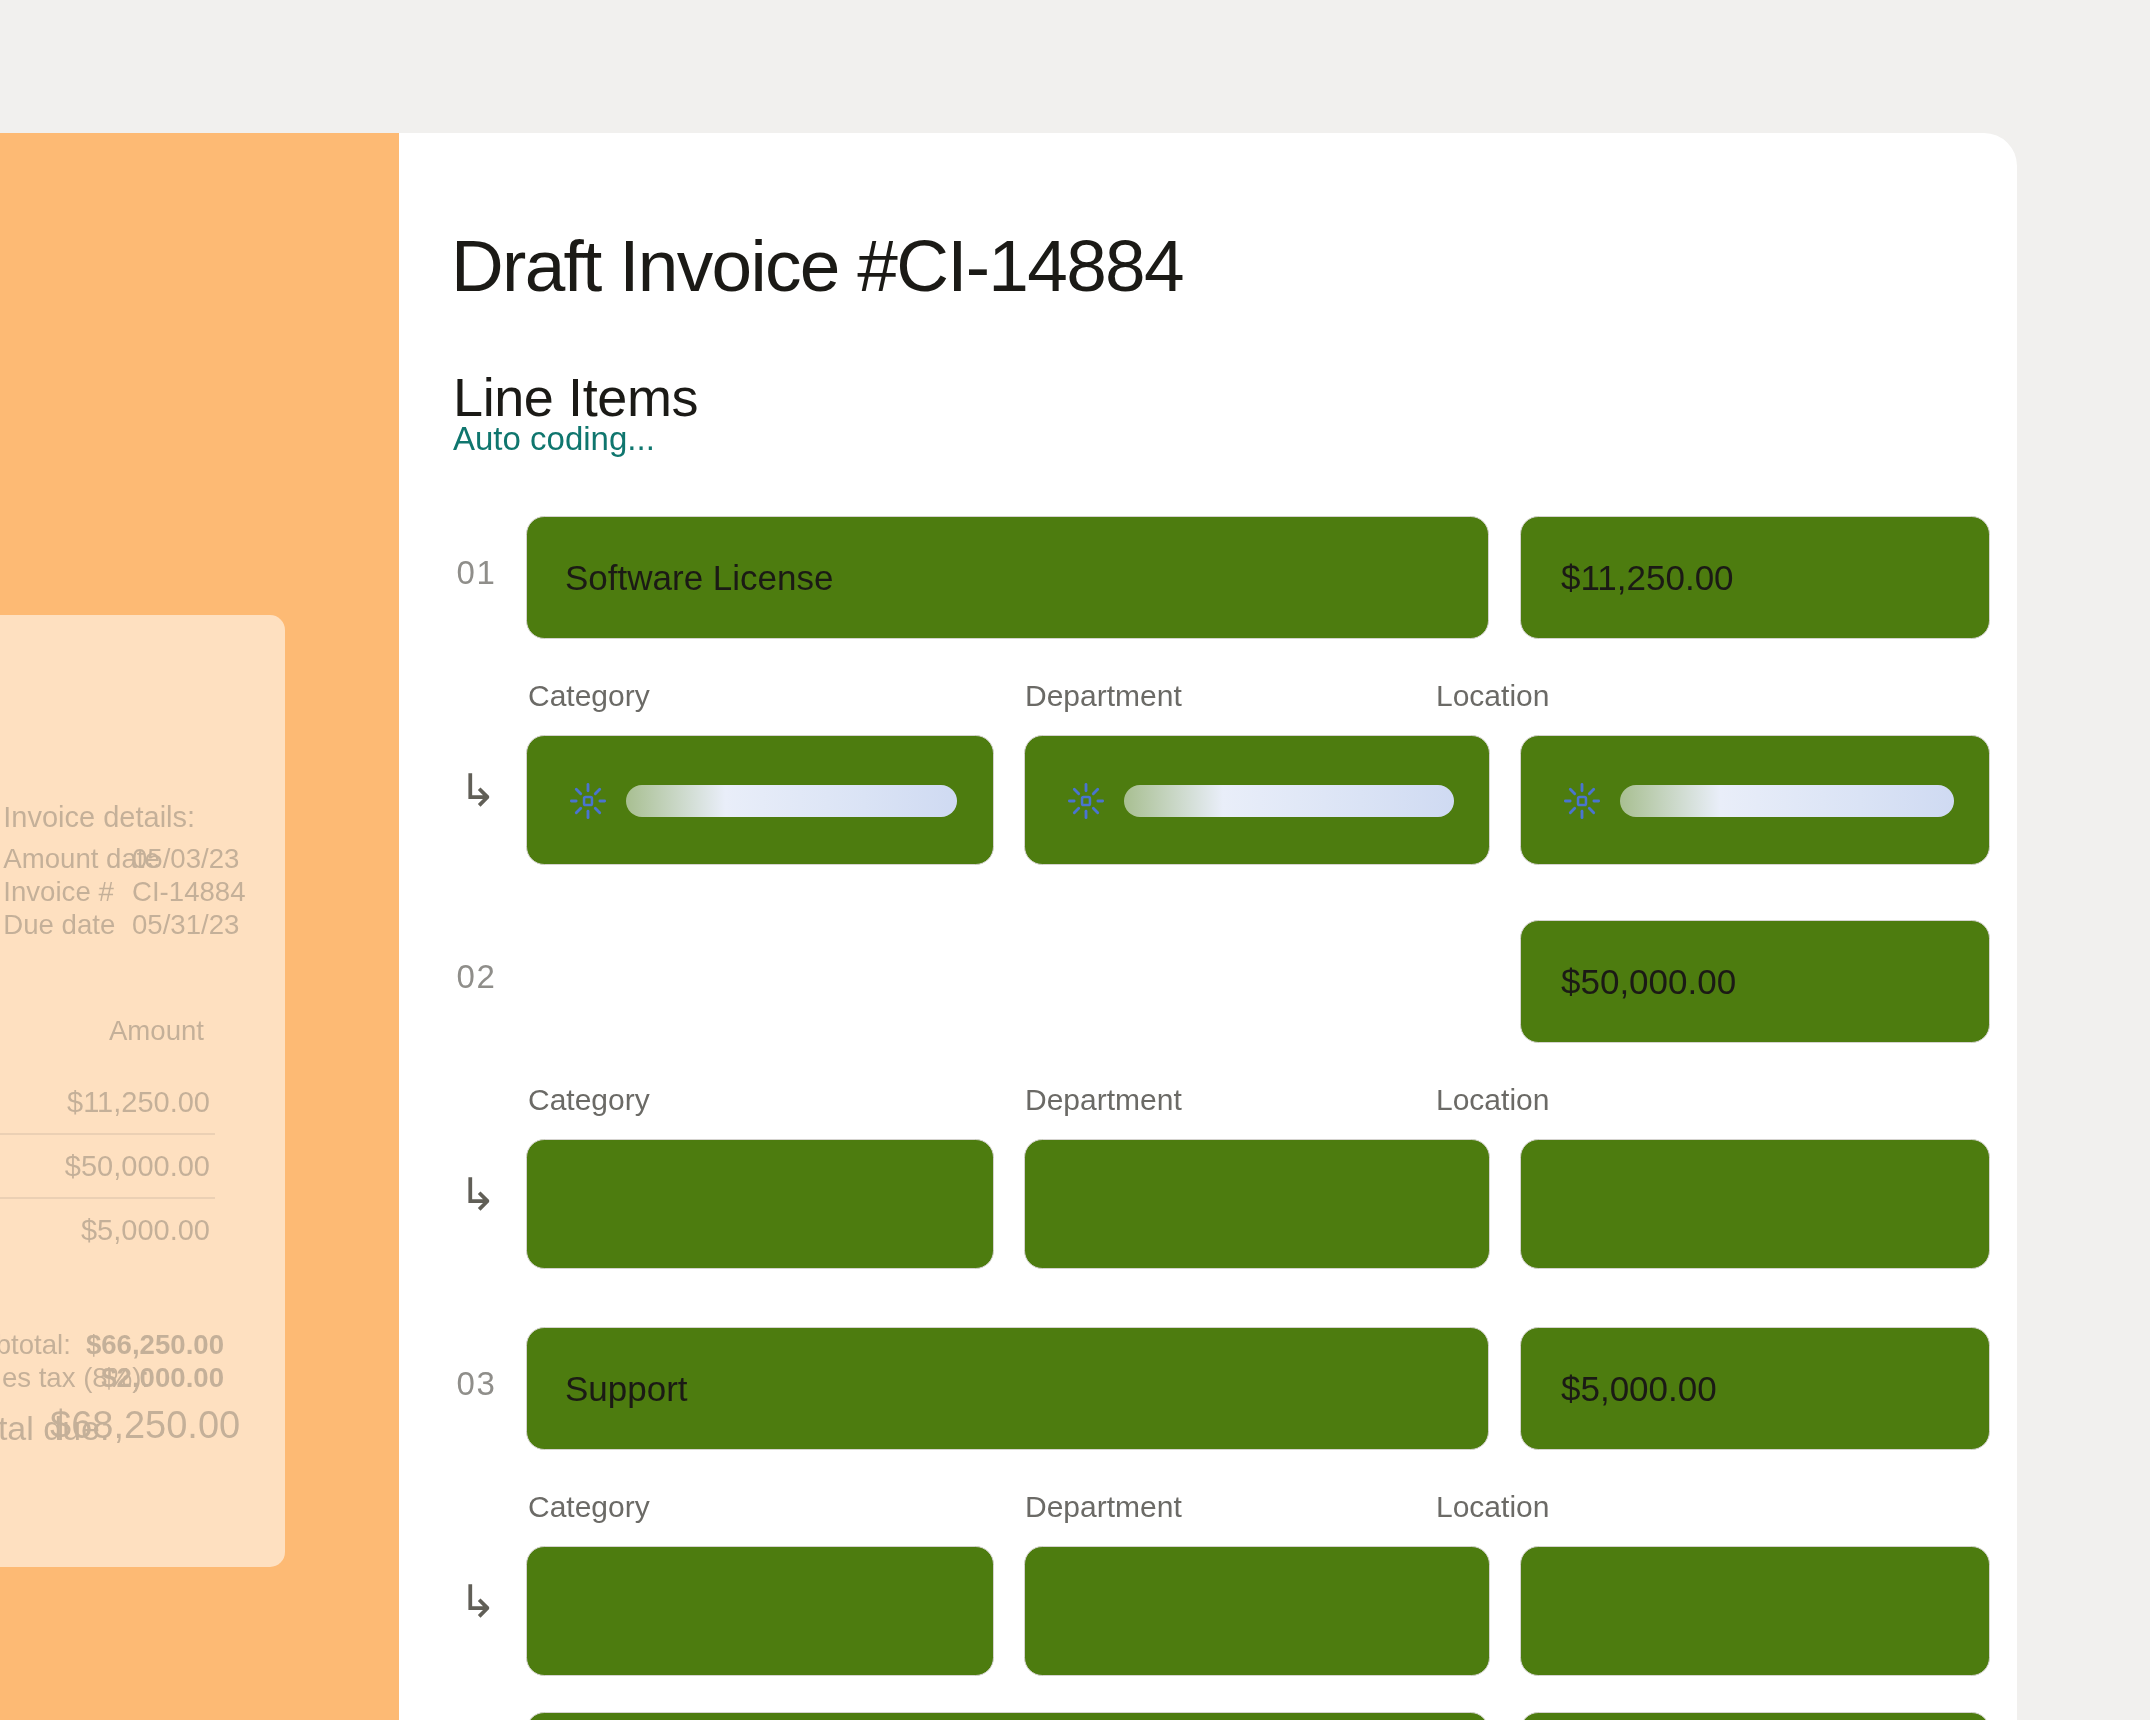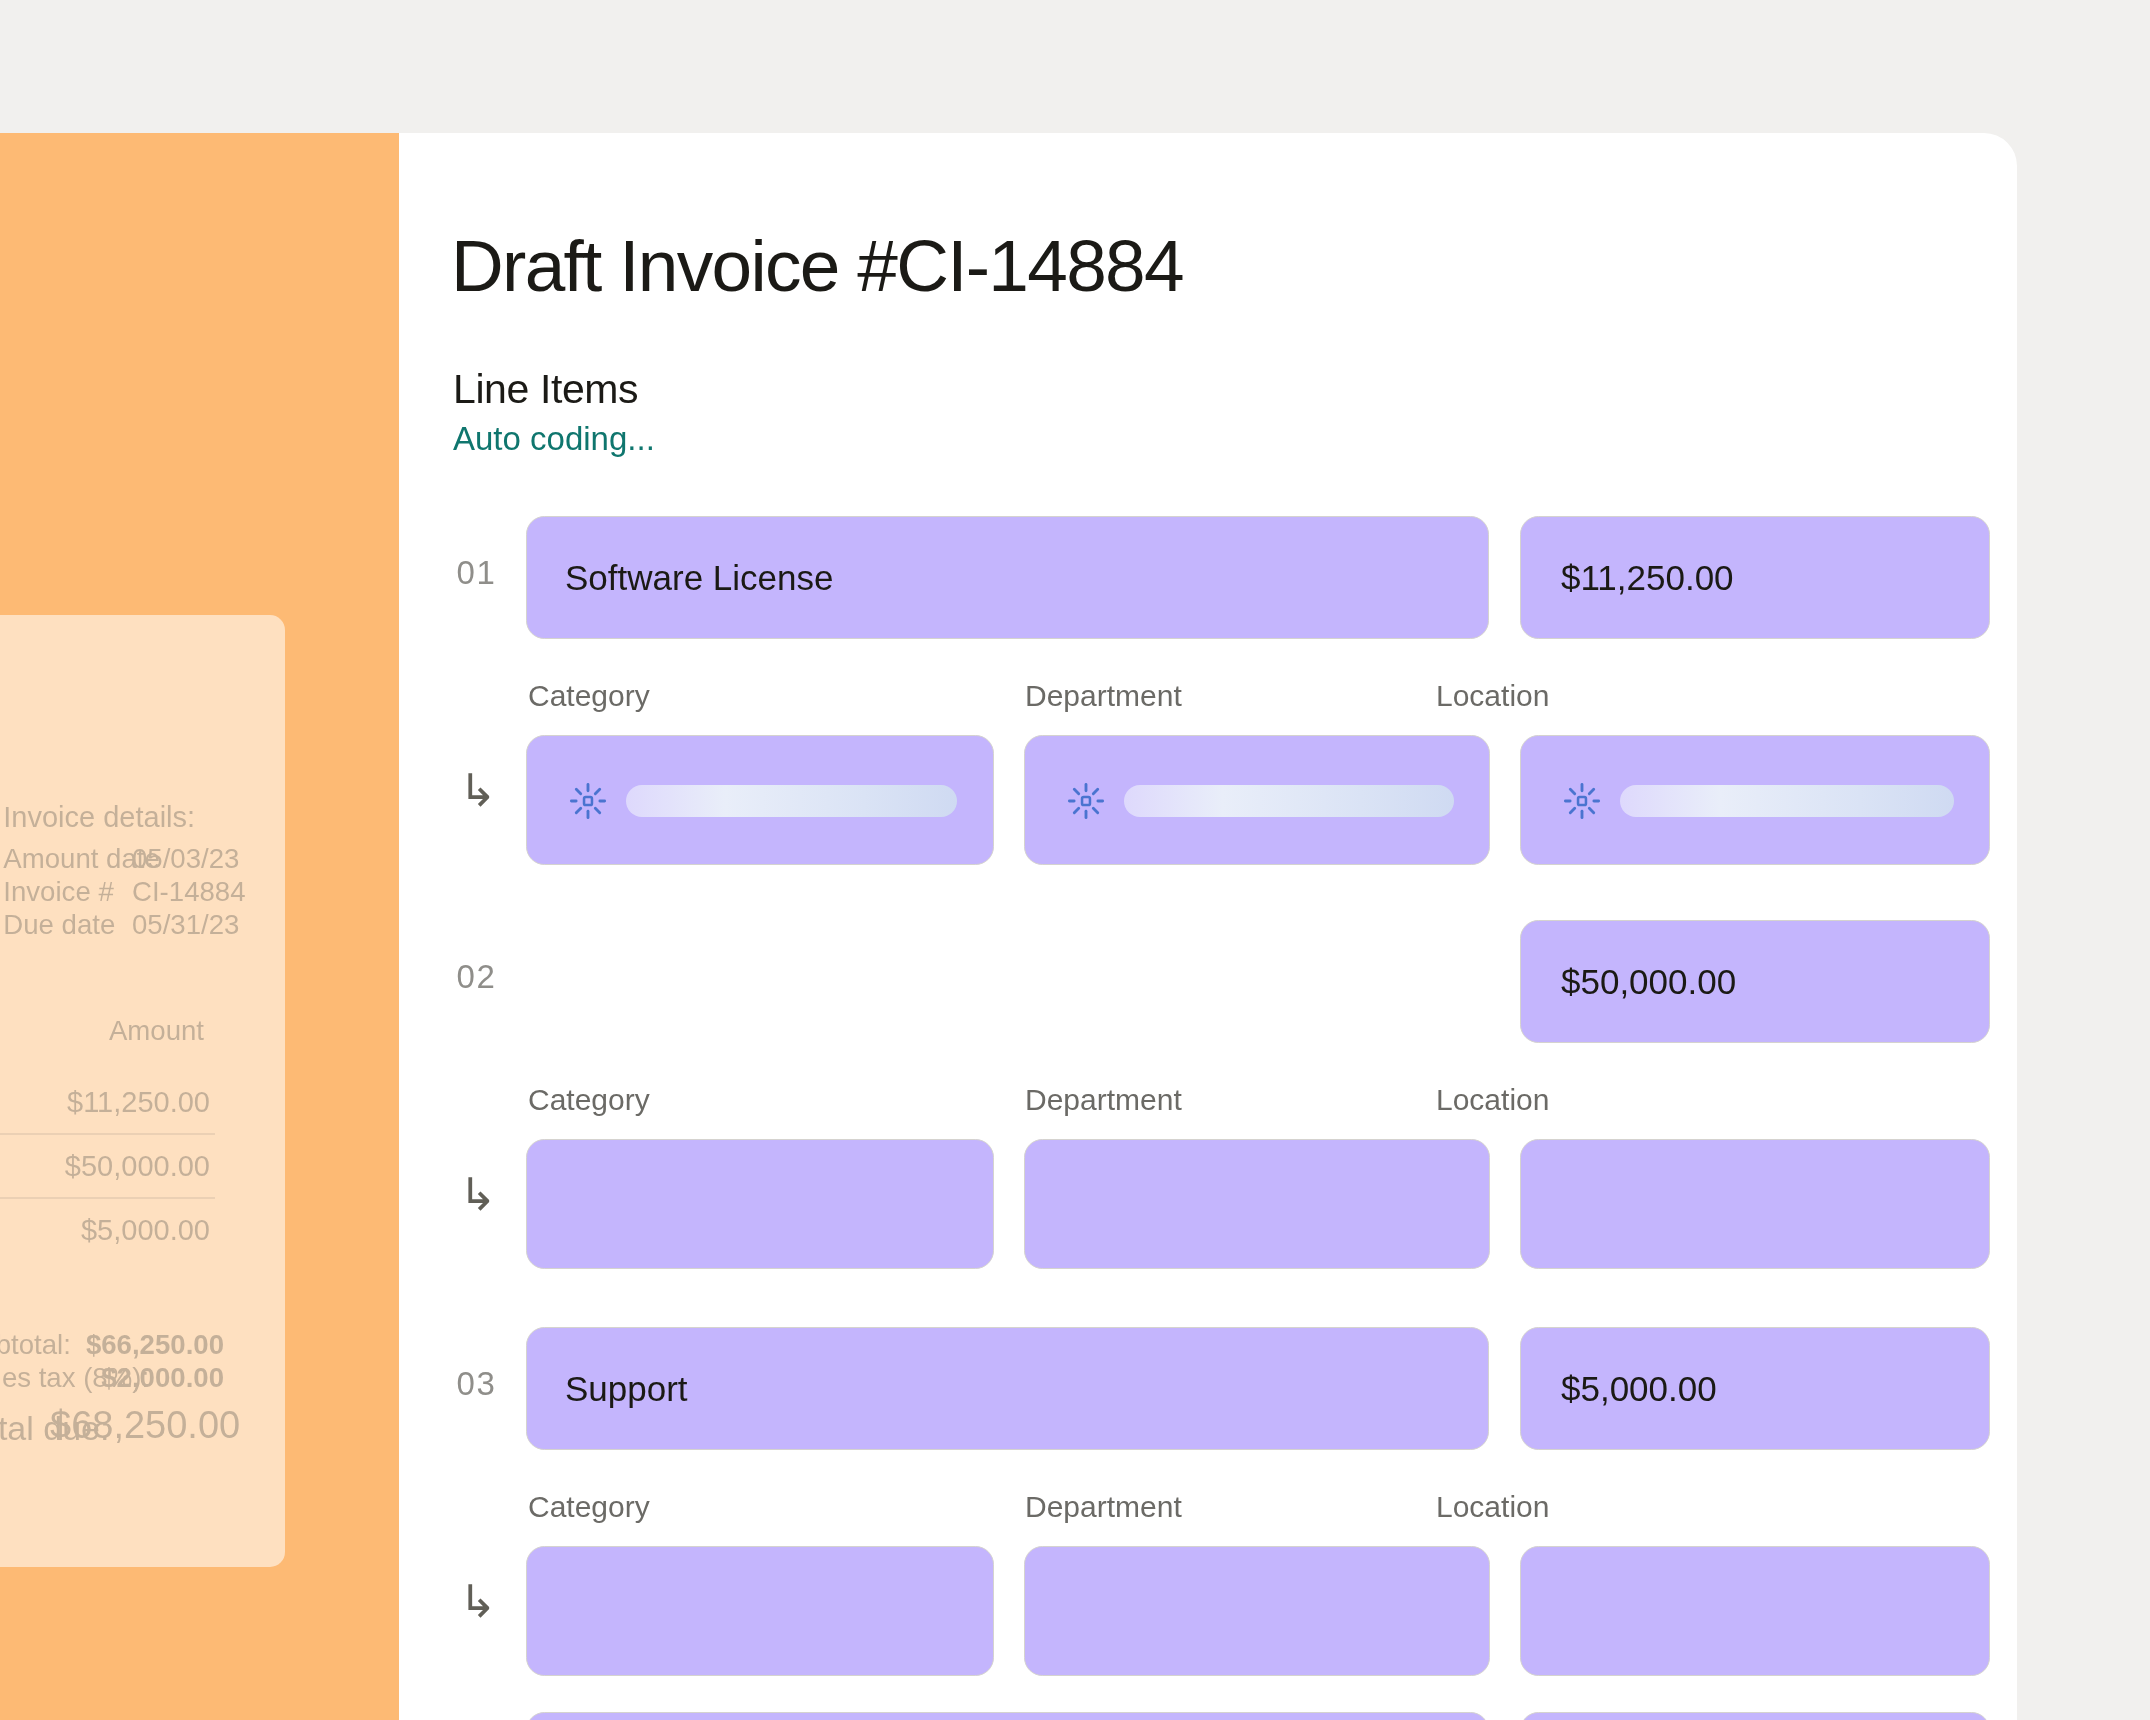--- a/index.html
+++ b/index.html
@@ -29,34 +29,34 @@
   .card{
     position:absolute;left:399px;top:133px;width:1618px;height:1588px;
     background:#ffffff;border-radius:0 33px 0 0;
   }
   .page-title{
     position:absolute;left:451px;top:224px;margin:0;
     font-size:73px;font-weight:500;letter-spacing:-1.7px;color:#1b1a16;white-space:nowrap;
   }
   .section-heading{
     position:absolute;left:453px;top:366px;margin:0;
-    font-size:41px;font-weight:500;letter-spacing:-0.4px;color:#1b1a16;white-space:nowrap;
+    font-size:54px;font-weight:500;letter-spacing:-0.4px;color:#1b1a16;white-space:nowrap;
   }
   .auto-coding{
     position:absolute;left:453px;top:420px;
     font-size:33px;color:#0f766e;white-space:nowrap;
   }
   
   .line-row{position:absolute;left:0;width:2151px;height:401px;padding-left:20px;}
   .row-num{
     position:absolute;left:454px;top:38px;width:45px;
     font-size:33px;color:#8f8e8a;text-align:center;letter-spacing:1.7px;
   }
   .field-box{
-    position:absolute;box-sizing:border-box;background:#c4b5fd;
+    position:absolute;box-sizing:border-box;background:#4d7c0f;
     border:1.7px solid #d5d3cf;border-radius:18.4px;
     display:flex;align-items:center;
     font-size:35px;color:#1b1a15;
   }
   .desc-box{left:526px;top:0;width:963px;height:123px;padding-left:38px;}
   .amount-box{left:1520px;top:0;width:470px;height:123px;padding-left:40px;}
   .coding-label{position:absolute;top:163px;font-size:30px;color:#6b6a66;white-space:nowrap;}
   .lab-cat{left:528px;} .lab-dep{left:1025px;} .lab-loc{left:1436px;text-align:center;}
   .coding-box{top:219px;height:130px;padding-left:0;}
   .cbox-cat{left:526px;width:468px;}

